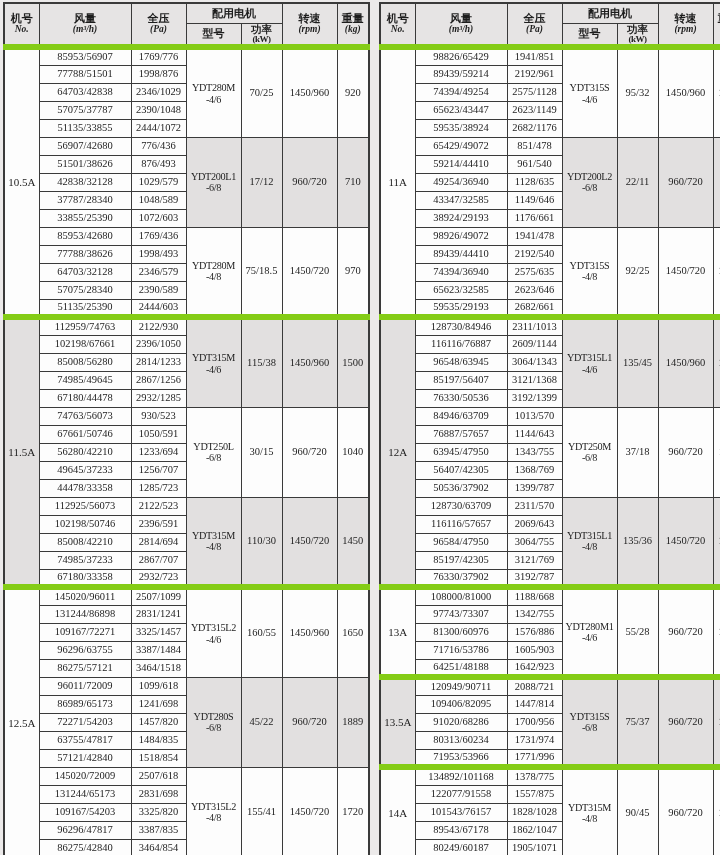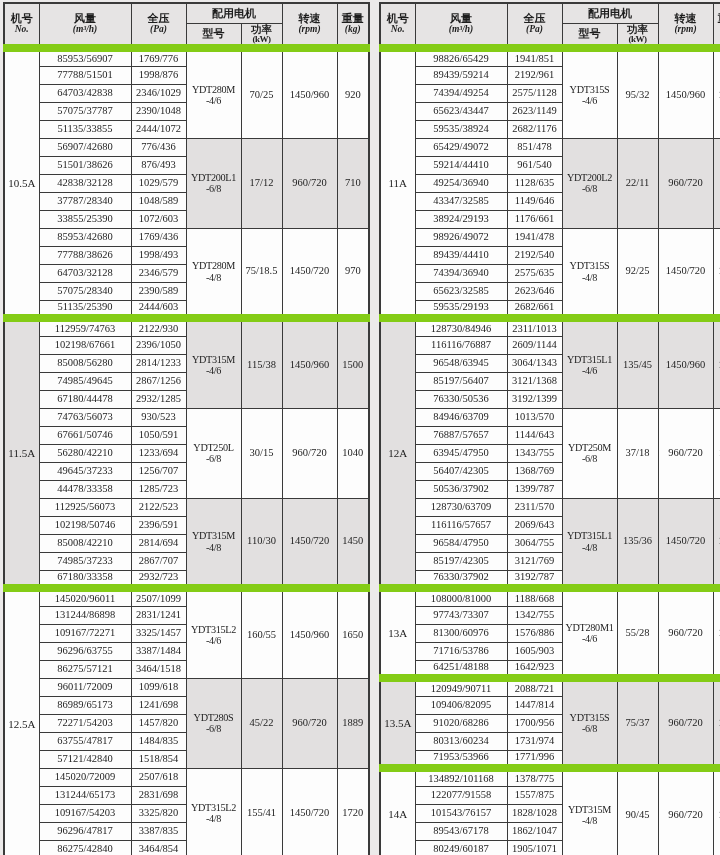--- a/index.html
+++ b/index.html
@@ -51,21 +51,21 @@
   tbody tr{height:18px;}
   tbody td{font-size:10.5px;line-height:1;}
   td.no-cell{
     background:#e9e7e7;
     font-size:11px;
   }
   tr.band-gray td{background:#e2e0e0;}
   tr.band-white td{background:#fdfdfd;}
   td.air-cell, td.pre-cell{background:#fdfdfd !important;}
   td.model-cell{font-size:10.2px;line-height:1.1;letter-spacing:-0.3px;margin-left:28px;}
-  tr.section-start td{border-top:8px solid #84cc16;}
+  tr.section-start td{border-top:6px solid #84cc16;}
 </style>
 </head>
 <body>
 
 <div class="page">
 
   <table class="spec">
     <colgroup>
       <col class="c-no">
         <col class="c-air">

